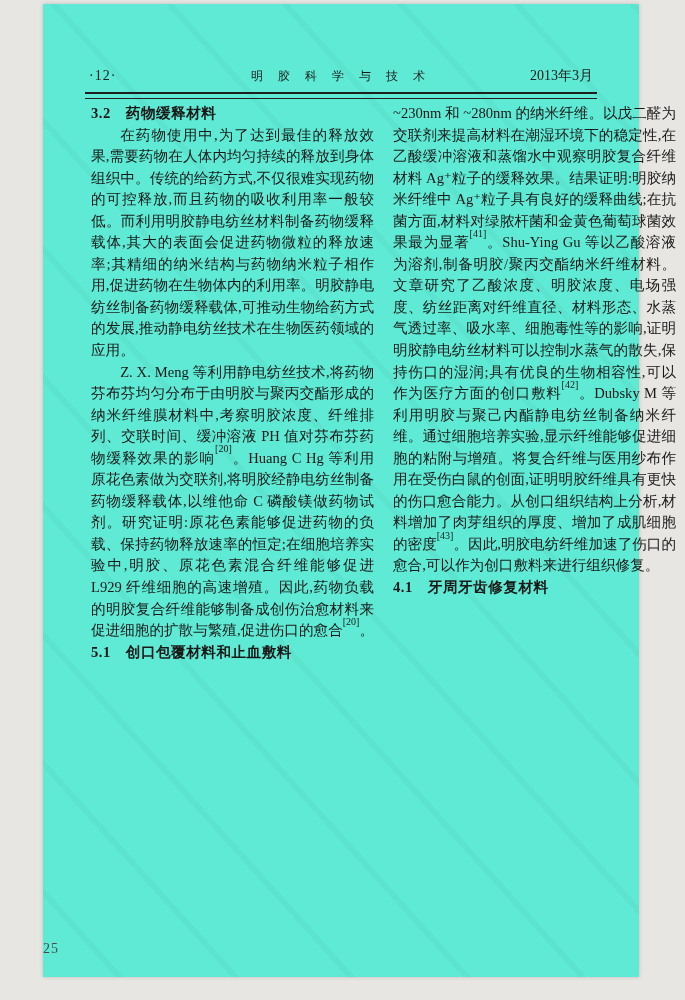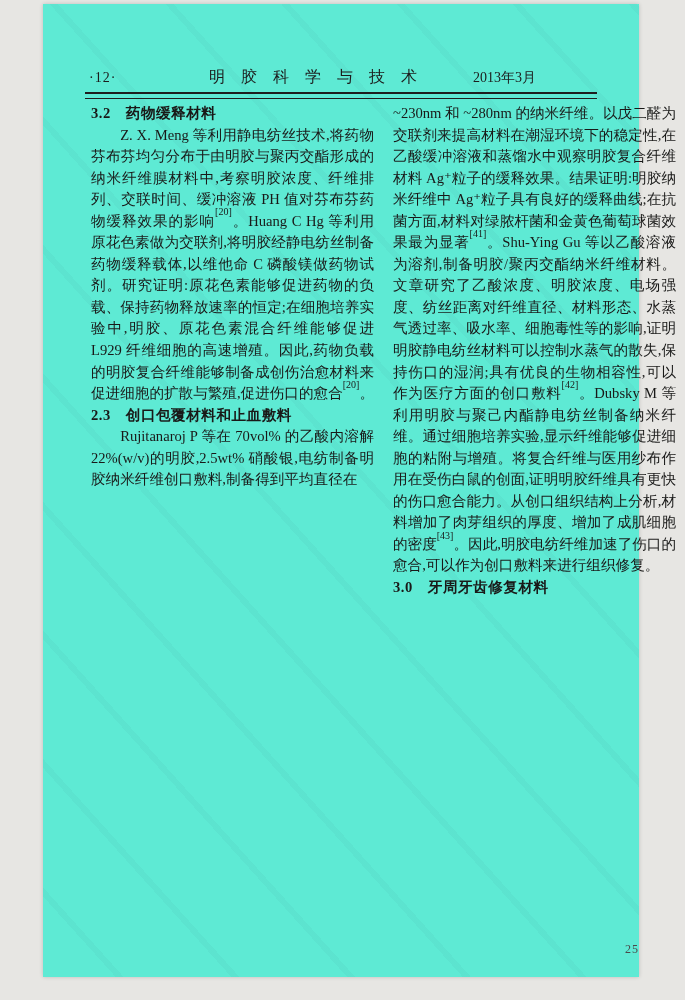--- a/index.html
+++ b/index.html
@@ -23,22 +23,22 @@
         rgba(120,130,145,0.05) 54px 60px,
         transparent 60px 86px);
     mix-blend-mode:multiply;
   }
   header.page-header{
     position:absolute;top:63px;left:46px;right:46px;height:20px;
     display:flex;justify-content:space-between;align-items:baseline;
     font-size:14px;color:#1c1c1c;
   }
   .pg-left{width:120px;letter-spacing:1px;}
-  .pg-title{flex:1;letter-spacing:6px;font-size:16px;}
-  .pg-right{width:120px;}
+  .pg-title{flex:1;text-align:center;letter-spacing:6px;font-size:12px;}
+  .pg-right{width:120px;text-align:right;}
   .header-rule{
     position:absolute;top:88px;left:42px;right:42px;height:4px;
     border-top:2px solid #1e1e1e;
     border-bottom:1px solid #1e1e1e;
   }
   main.columns{
     position:absolute;top:99px;left:48px;
     display:flex;gap:19px;
   }
   .col{
@@ -49,46 +49,46 @@
   }
   .para{margin:0;text-indent:2em;}
   .para.no-indent{text-indent:0;}
   .sec-heading{margin:0;font-weight:bold;letter-spacing:0.5px;}
   sup.ref{
     font-size:10px;line-height:0;letter-spacing:0;
     position:relative;top:-0.45em;
   }
   footer.page-footer{
     position:absolute;bottom:20px;left:0;width:100%;
-    text-align:right;font-size:12px;color:#4a4a4a;letter-spacing:1px;
+    text-align:left;font-size:14px;color:#4a4a4a;letter-spacing:1px;
   }
 </style>
 </head>
 <body>
 
 <div class="page">
   <div class="watermark"></div>
 
   <header class="page-header">
     <span class="pg-left">·12·</span>
     <span class="pg-title">明 胶 科 学 与 技 术</span>
     <span class="pg-right">2013年3月</span>
   </header>
 
   <div class="header-rule"></div>
 
   <main class="columns">
     <section class="col">
         <div class="sec-heading">3.2　药物缓释材料</div>
+        <div class="para">在药物使用中,为了达到最佳的释放效果,需要药物在人体内均匀持续的释放到身体组织中。传统的给药方式,不仅很难实现药物的可控释放,而且药物的吸收利用率一般较低。而利用明胶静电纺丝材料制备药物缓释载体,其大的表面会促进药物微粒的释放速率;其精细的纳米结构与药物纳米粒子相作用,促进药物在生物体内的利用率。明胶静电纺丝制备药物缓释载体,可推动生物给药方式的发展,推动静电纺丝技术在生物医药领域的应用。</div>
         <div class="para">Z. X. Meng 等利用静电纺丝技术,将药物芬布芬均匀分布于由明胶与聚丙交酯形成的纳米纤维膜材料中,考察明胶浓度、纤维排列、交联时间、缓冲溶液 PH 值对芬布芬药物缓释效果的影响<sup class="ref">[20]</sup>。Huang C Hg 等利用原花色素做为交联剂,将明胶经静电纺丝制备药物缓释载体,以维他命 C 磷酸镁做药物试剂。研究证明:原花色素能够促进药物的负载、保持药物释放速率的恒定;在细胞培养实验中,明胶、原花色素混合纤维能够促进 L929 纤维细胞的高速增殖。因此,药物负载的明胶复合纤维能够制备成创伤治愈材料来促进细胞的扩散与繁殖,促进伤口的愈合<sup class="ref">[20]</sup>。</div>
-        <div class="sec-heading">2.3　创口包覆材料和止血敷料</div>
-        <div class="para">Rujitanaroj P 等在 70vol% 的乙酸内溶解 22%(w/v)的明胶,2.5wt% 硝酸银,电纺制备明胶纳米纤维创口敷料,制备得到平均直径在</div>
+        <div class="sec-heading">5.1　创口包覆材料和止血敷料</div>
       </section>
     <section class="col">
         <div class="para no-indent">~230nm 和 ~280nm 的纳米纤维。以戊二醛为交联剂来提高材料在潮湿环境下的稳定性,在乙酸缓冲溶液和蒸馏水中观察明胶复合纤维材料 Ag⁺粒子的缓释效果。结果证明:明胶纳米纤维中 Ag⁺粒子具有良好的缓释曲线;在抗菌方面,材料对绿脓杆菌和金黄色葡萄球菌效果最为显著<sup class="ref">[41]</sup>。Shu-Ying Gu 等以乙酸溶液为溶剂,制备明胶/聚丙交酯纳米纤维材料。文章研究了乙酸浓度、明胶浓度、电场强度、纺丝距离对纤维直径、材料形态、水蒸气透过率、吸水率、细胞毒性等的影响,证明明胶静电纺丝材料可以控制水蒸气的散失,保持伤口的湿润;具有优良的生物相容性,可以作为医疗方面的创口敷料<sup class="ref">[42]</sup>。Dubsky M 等利用明胶与聚己内酯静电纺丝制备纳米纤维。通过细胞培养实验,显示纤维能够促进细胞的粘附与增殖。将复合纤维与医用纱布作用在受伤白鼠的创面,证明明胶纤维具有更快的伤口愈合能力。从创口组织结构上分析,材料增加了肉芽组织的厚度、增加了成肌细胞的密度<sup class="ref">[43]</sup>。因此,明胶电纺纤维加速了伤口的愈合,可以作为创口敷料来进行组织修复。</div>
-        <div class="sec-heading">3.0　牙周牙齿修复材料</div>
+        <div class="sec-heading">4.1　牙周牙齿修复材料</div>
       </section>
   </main>
 
   <footer class="page-footer">
     <span>25</span>
   </footer>
 </div>
 
 </body></html>

